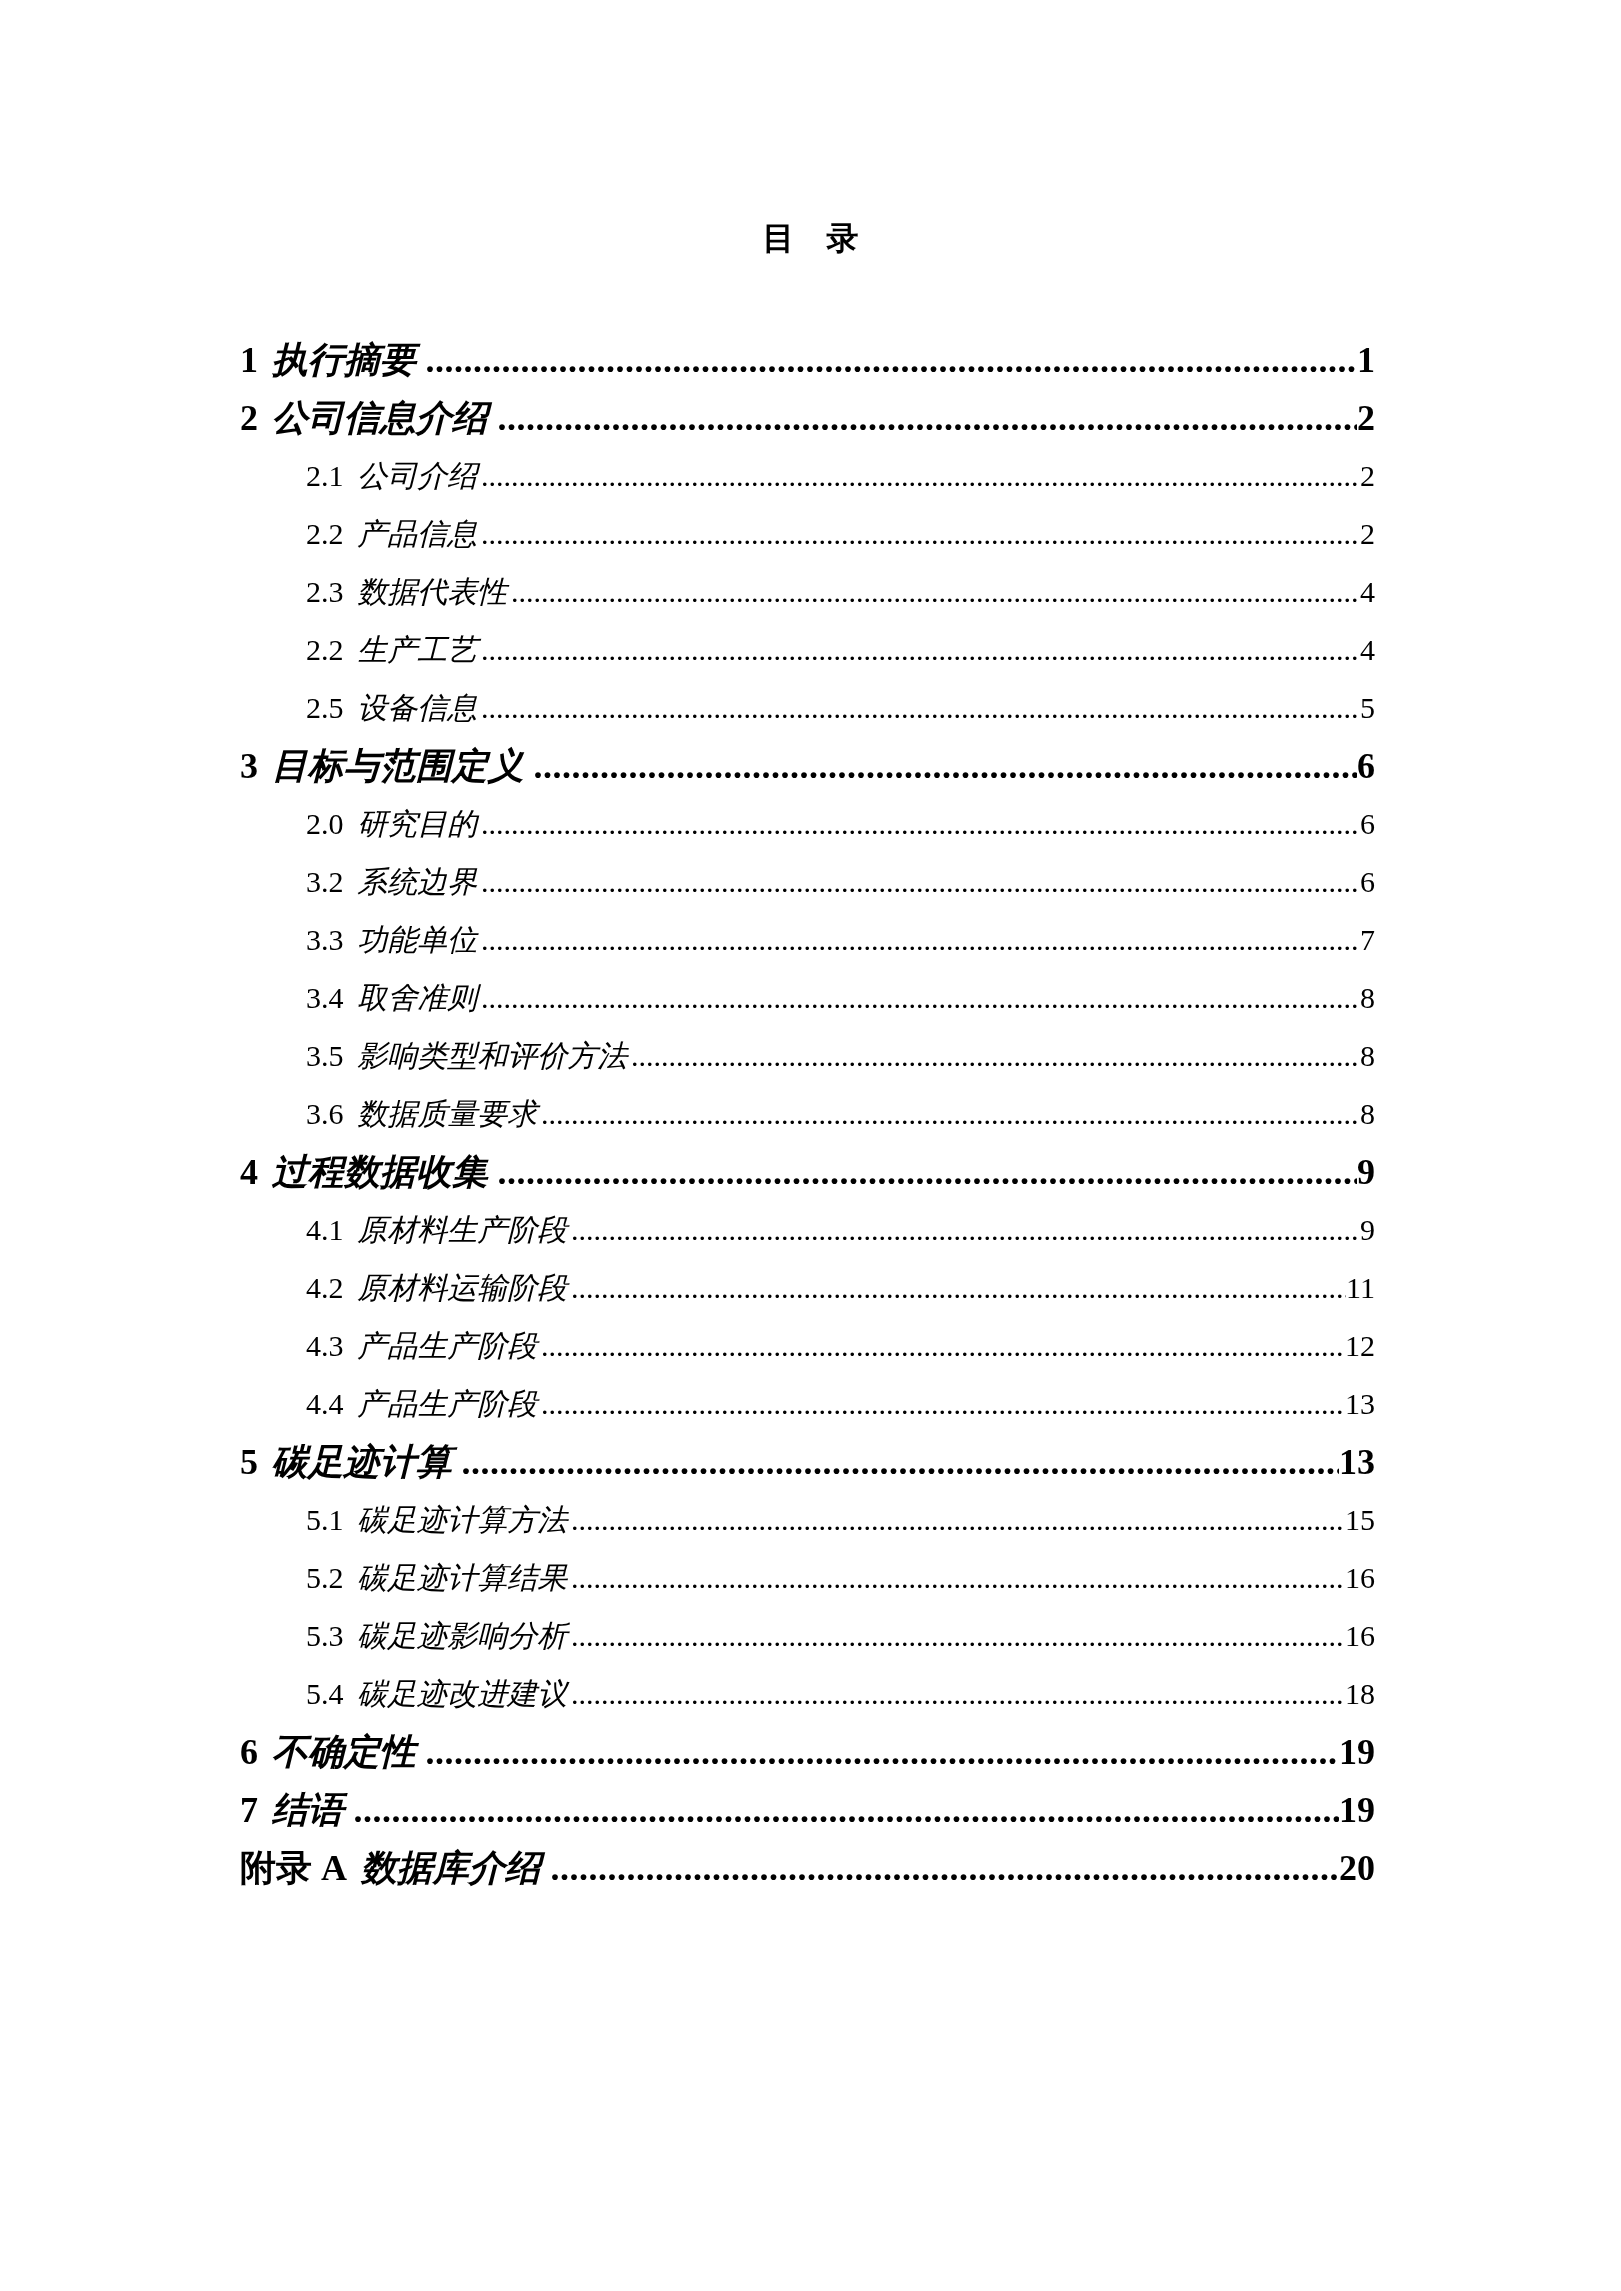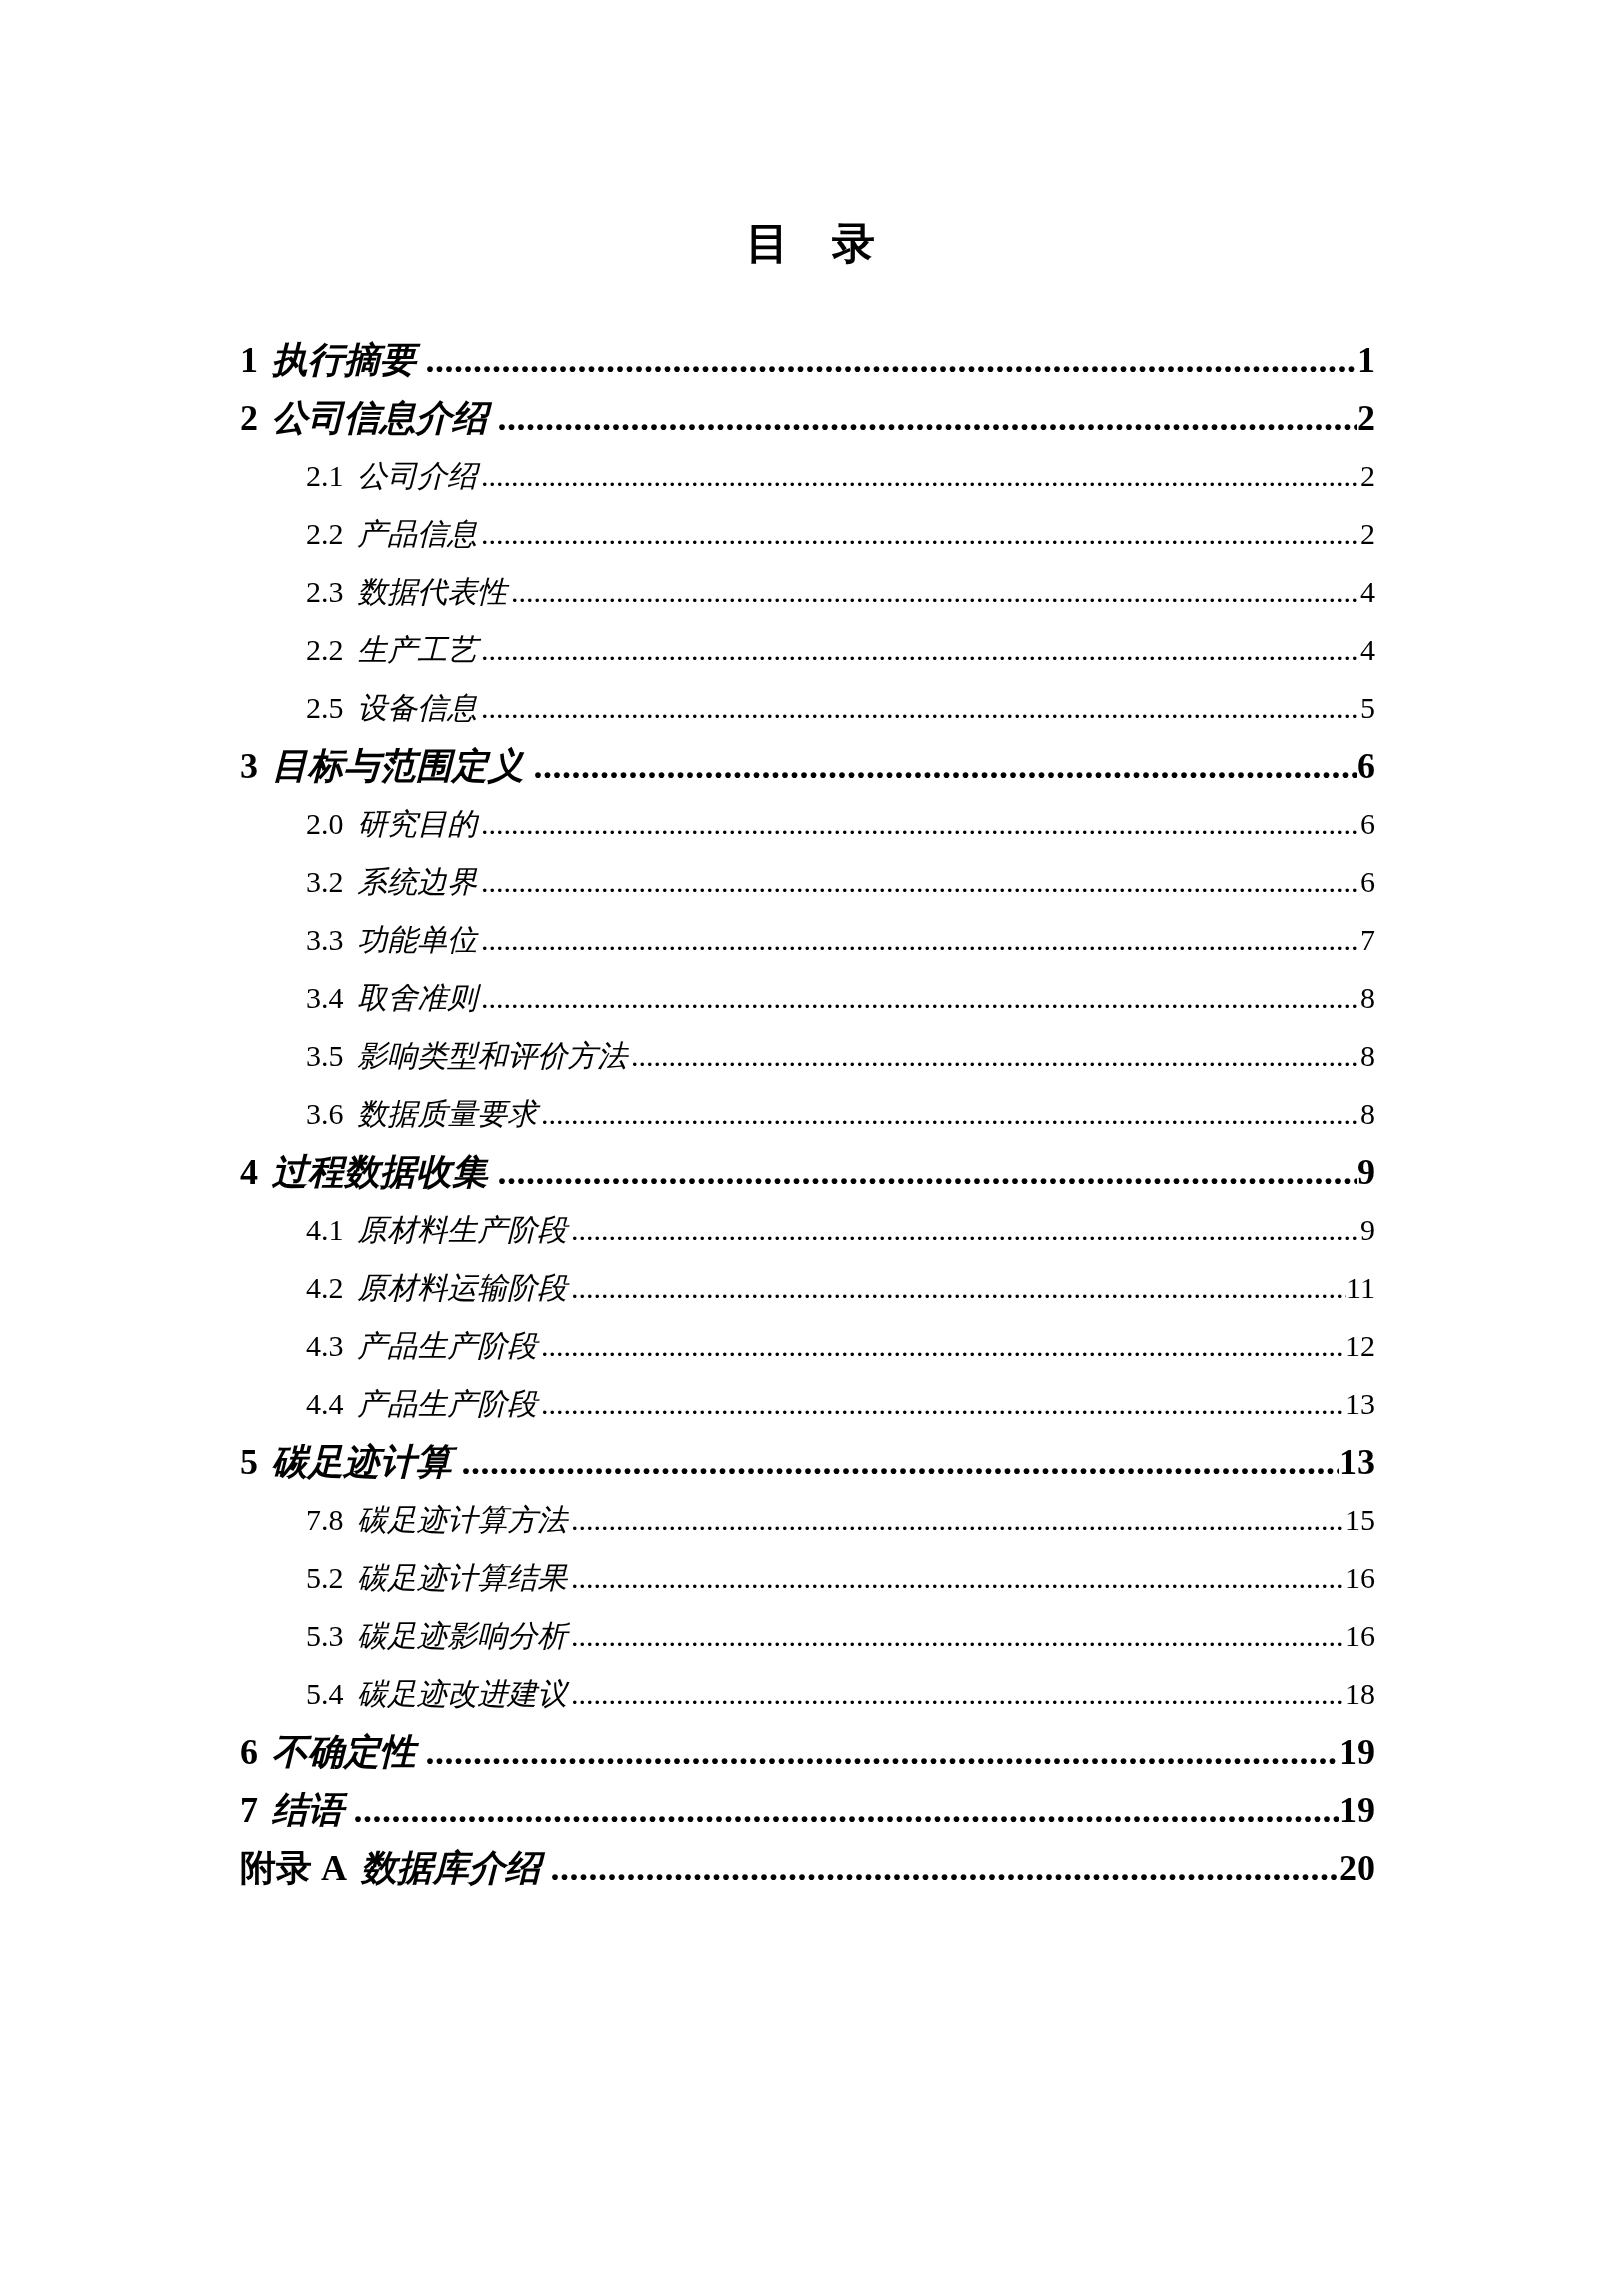--- a/index.html
+++ b/index.html
@@ -20,21 +20,21 @@
     background: #ffffff;
     overflow: hidden;
   }
   .toc-title {
     position: absolute;
     top: 222px;
     left: 0;
     width: 100%;
     margin: 0;
     text-align: center;
-    font-size: 43px;
+    font-size: 32px;
     font-weight: 700;
     line-height: 1;
     color: #000000;
   }
   .toc {
     position: absolute;
     top: 331px;
     left: 240px;
     right: 246px;
   }
@@ -221,21 +221,21 @@
   </div>
 
   <div class="toc-row level-1 bold">
     <span class="toc-num">5</span>
     <span class="toc-text">碳足迹计算</span>
     <span class="toc-dots" aria-hidden="true">................................................................................................................................................................................................................................................</span>
     <span class="toc-page">13</span>
   </div>
 
   <div class="toc-row level-2">
-    <span class="toc-num">7.8</span>
+    <span class="toc-num">5.1</span>
     <span class="toc-text">碳足迹计算方法</span>
     <span class="toc-dots" aria-hidden="true">................................................................................................................................................................................................................................................</span>
     <span class="toc-page">15</span>
   </div>
 
   <div class="toc-row level-2">
     <span class="toc-num">5.2</span>
     <span class="toc-text">碳足迹计算结果</span>
     <span class="toc-dots" aria-hidden="true">................................................................................................................................................................................................................................................</span>
     <span class="toc-page">16</span>

